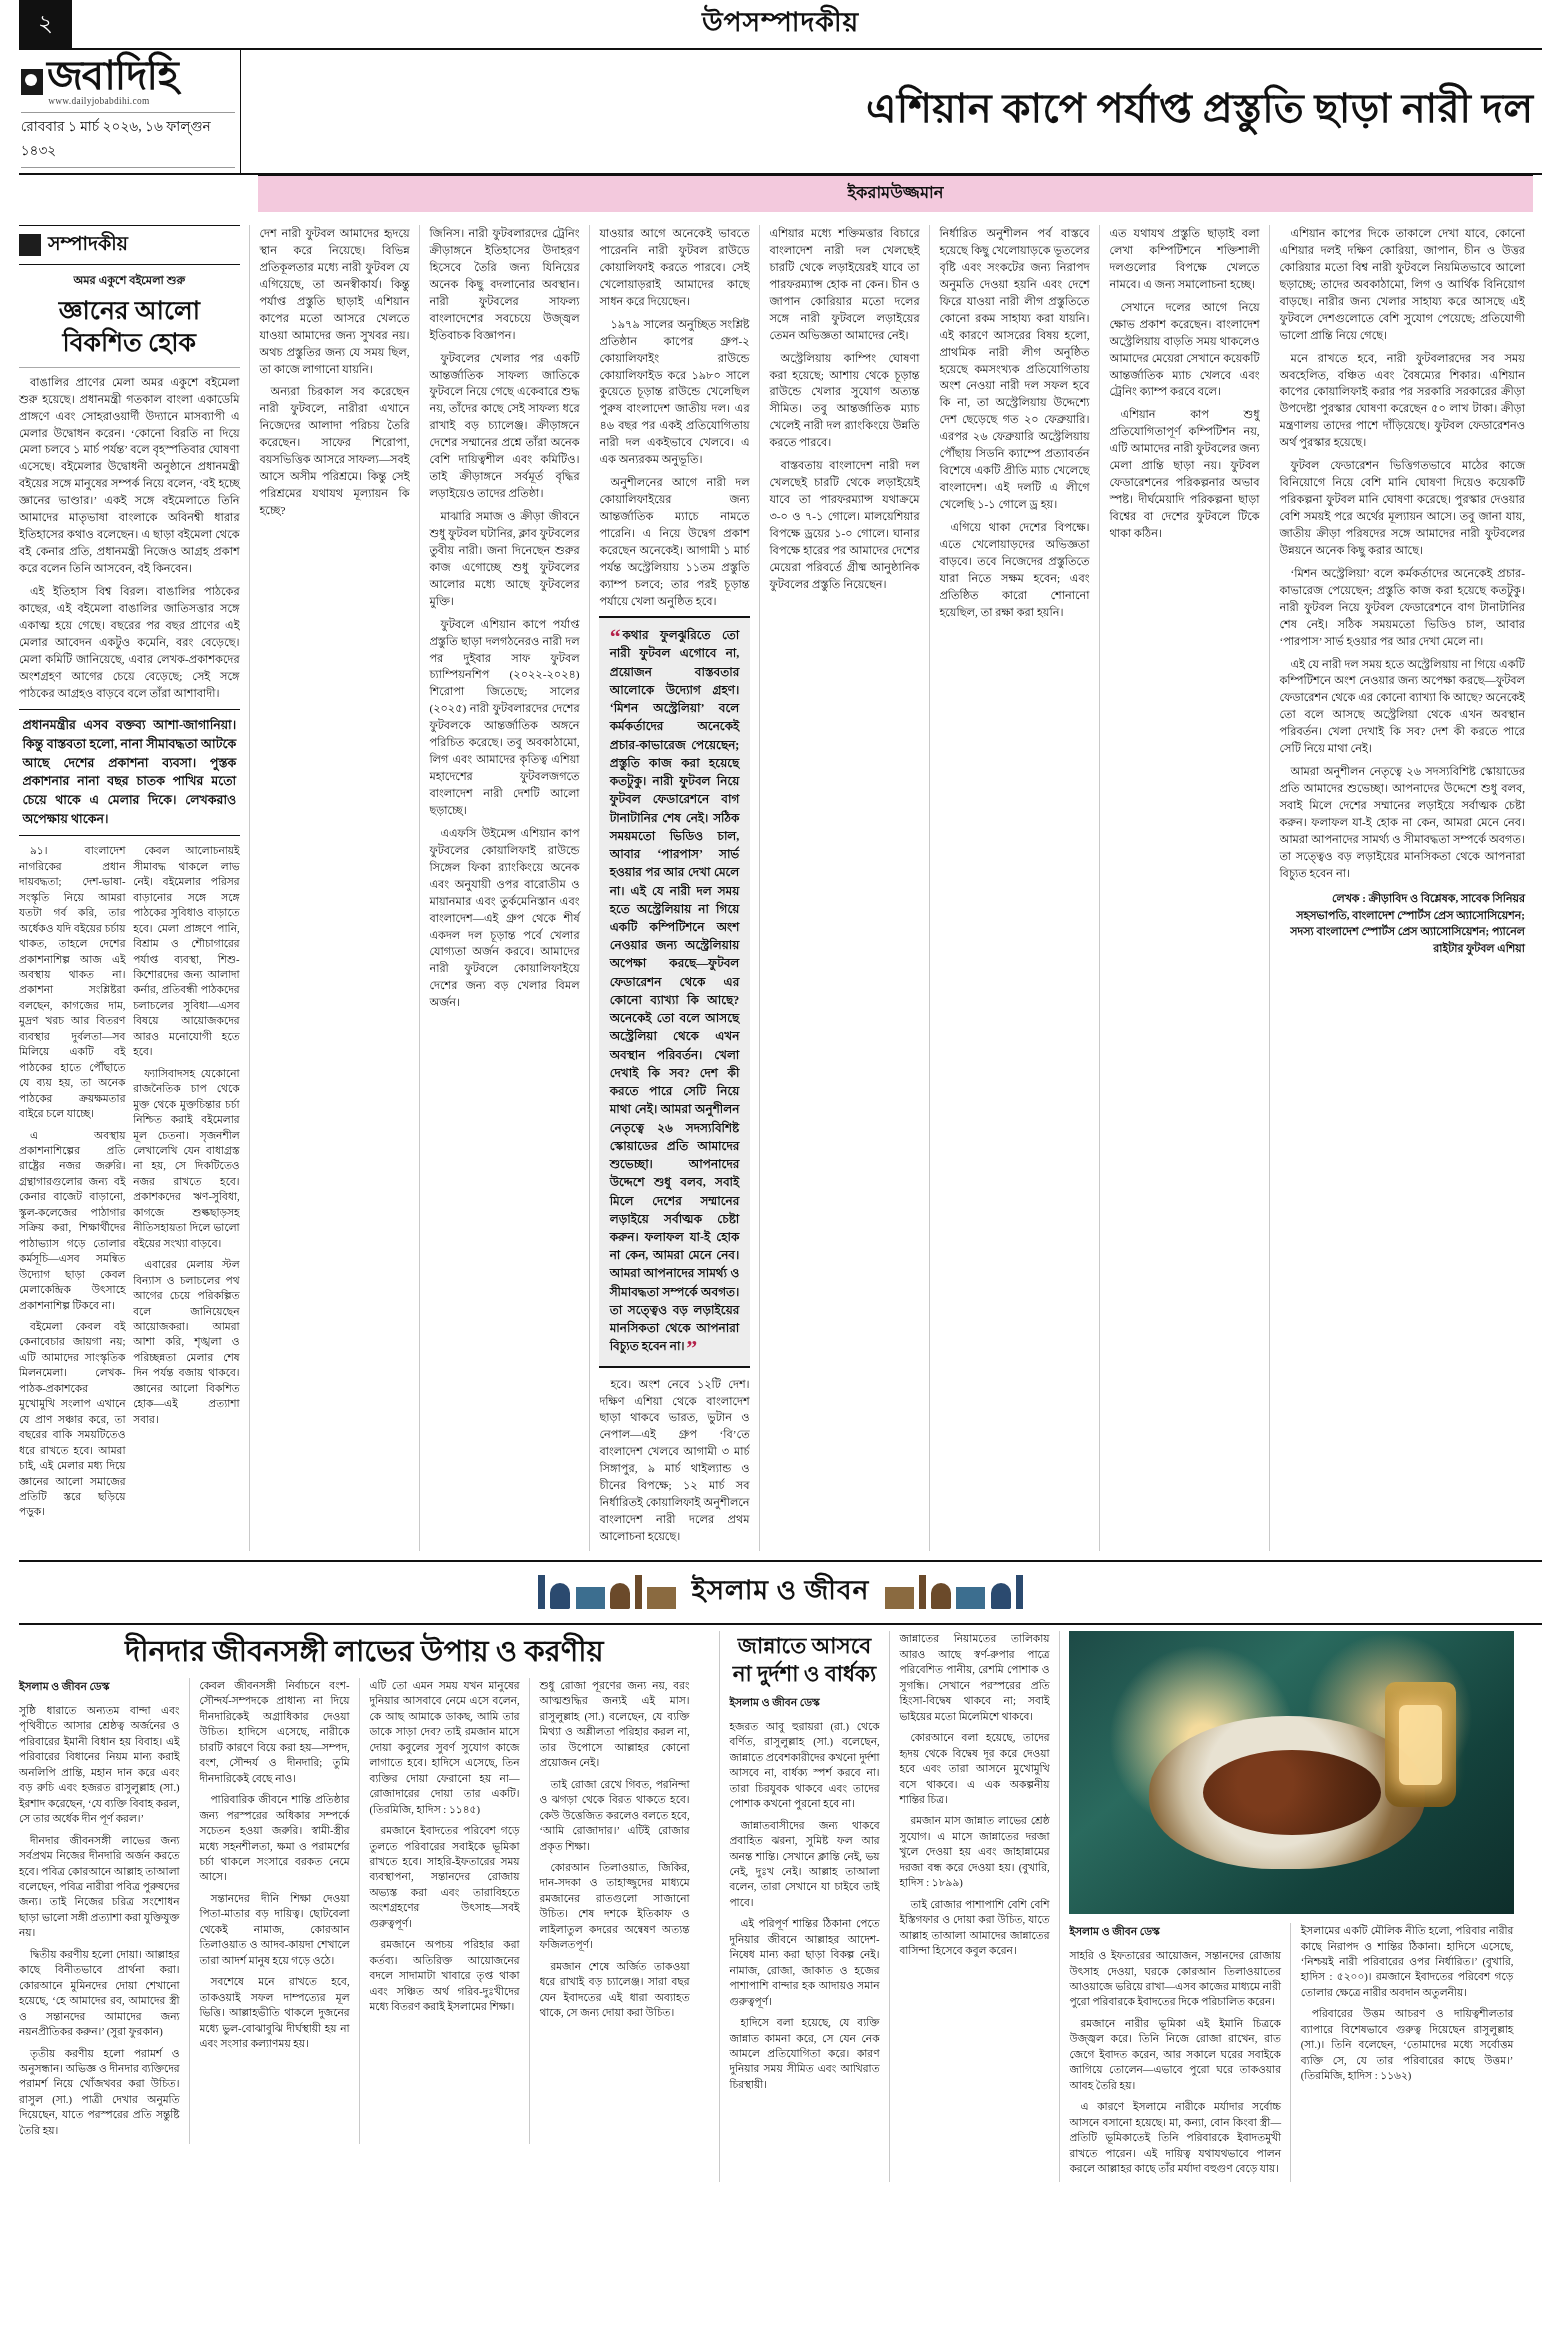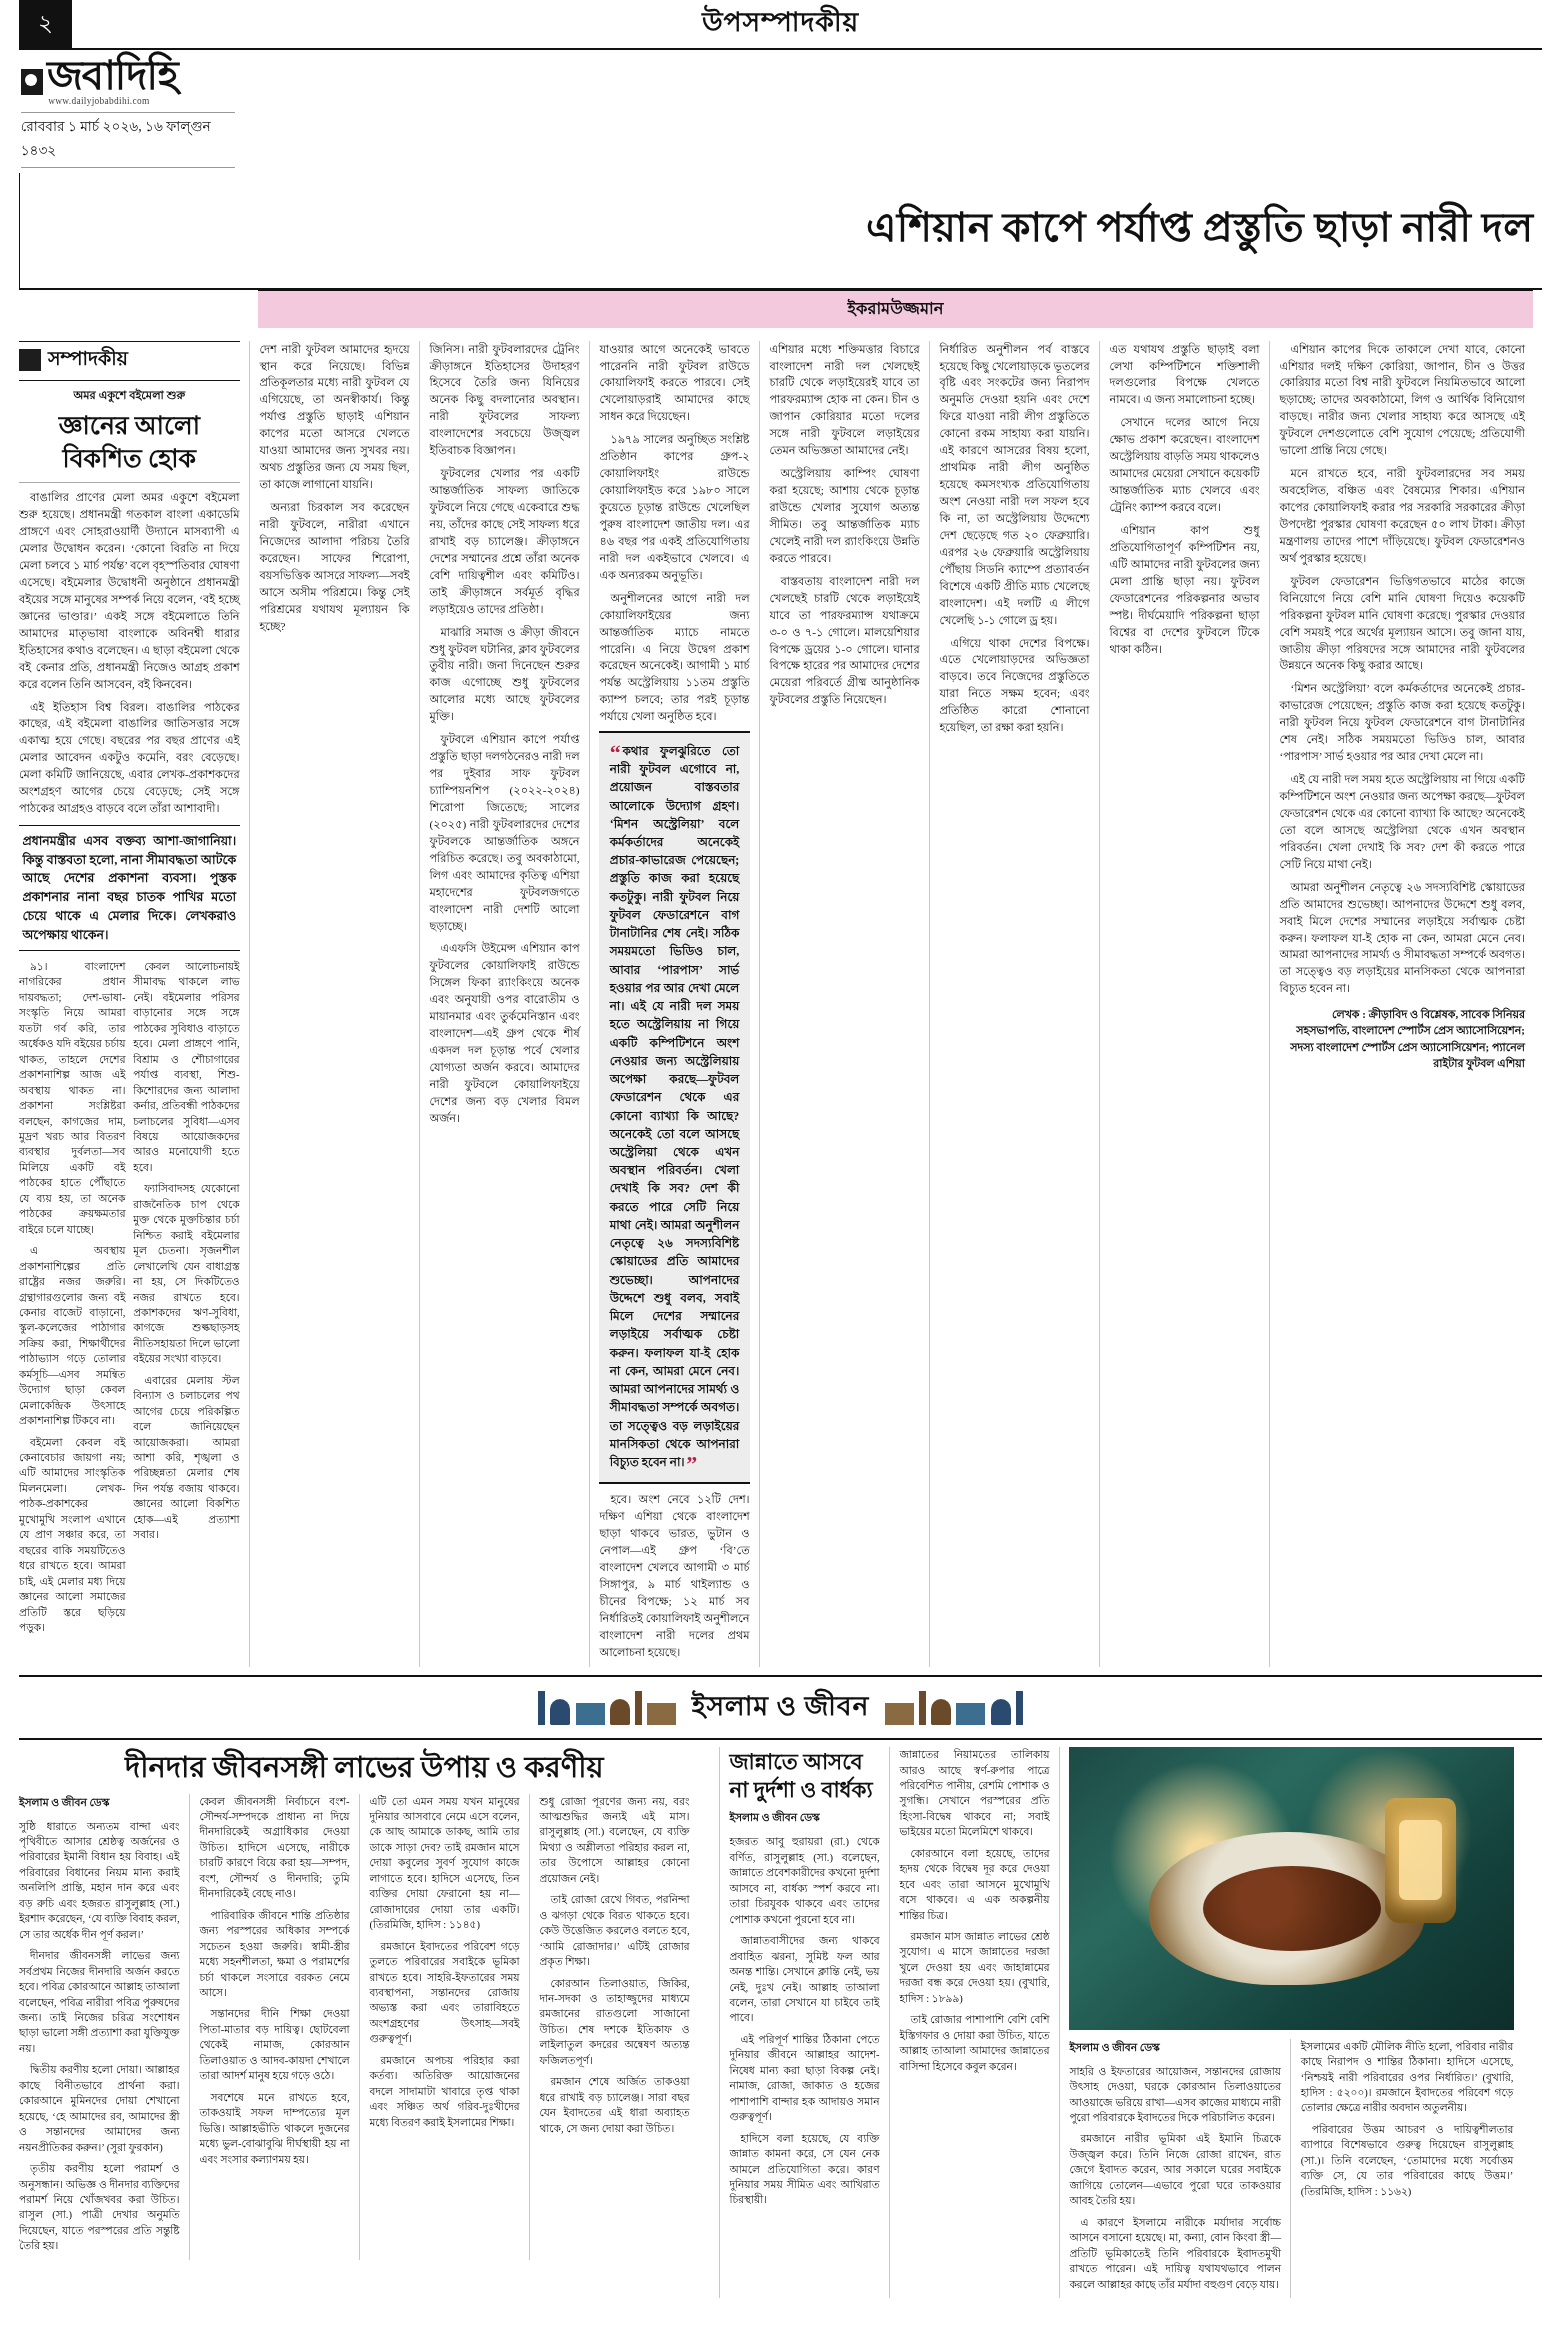--- a/index.html
+++ b/index.html
@@ -25,21 +25,21 @@
     display: flex; align-items: center; justify-content: center;
     font-size: 23px; font-family: "Liberation Sans", sans-serif;
   }
   .top-strip-title {
     flex: 1; text-align: center; font-size: 26.6px; letter-spacing: 0.9px;
     font-family: "Liberation Serif", serif; font-weight: bold;
   }
   .top-strip-spacer { width: 53px; }
 
   
-  .header-row { display: flex; align-items: stretch; border-bottom: 2.6px solid #111; flex-direction: column; }
+  .header-row { display: flex; align-items: stretch; border-bottom: 2.6px solid #111; }
   .logo-block { width: 221px; padding: 6.9px 5.1px 5.1px 1.7px; border-right: 0; }
   .logo-mark { display: flex; align-items: flex-end; gap: 4.3px; }
   .logo-flag {
     width: 22px; height: 26px; background: #1a1a1a; position: relative; flex: none;
   }
   .logo-flag:after{
     content:""; position:absolute; left:4.3px; top:5.1px; width:12px; height:12px;
     background:#fff; border-radius:50%;
   }
   .logo-word {
@@ -151,21 +151,21 @@
   .ic3 { width: 170px; }
   .ic4 { width: 170px; }
   .ic5 { width: 170px; }
   .ic6 { width: 170px; }
 
   .i-head-left {
     font-size: 29px; font-weight: bold; text-align: center; padding: 1.7px 0 8.6px;
     line-height: 1.25;
   }
   .i-head-right {
-    font-size: 21.4px; font-weight: bold; line-height: 1.3;
+    font-size: 21.4px; font-weight: bold; text-align: center; line-height: 1.3;
     padding: 1.7px 0 5.1px;
   }
   .i-desk { font-size: 10.7px; font-weight: bold; margin: 0 0 6px; }
   .photo {
     width: 100%; height: 283px; margin: 0 0 8.6px;
     background:
       radial-gradient(circle at 30% 38%, rgba(255,225,160,.95) 0 4%, rgba(0,0,0,0) 26%),
       radial-gradient(circle at 72% 30%, rgba(255,210,140,.75) 0 3%, rgba(0,0,0,0) 22%),
       linear-gradient(140deg, #1d4a46 0%, #2a6a5e 32%, #14423c 70%, #0e2e2b 100%);
     position: relative; overflow: hidden;

